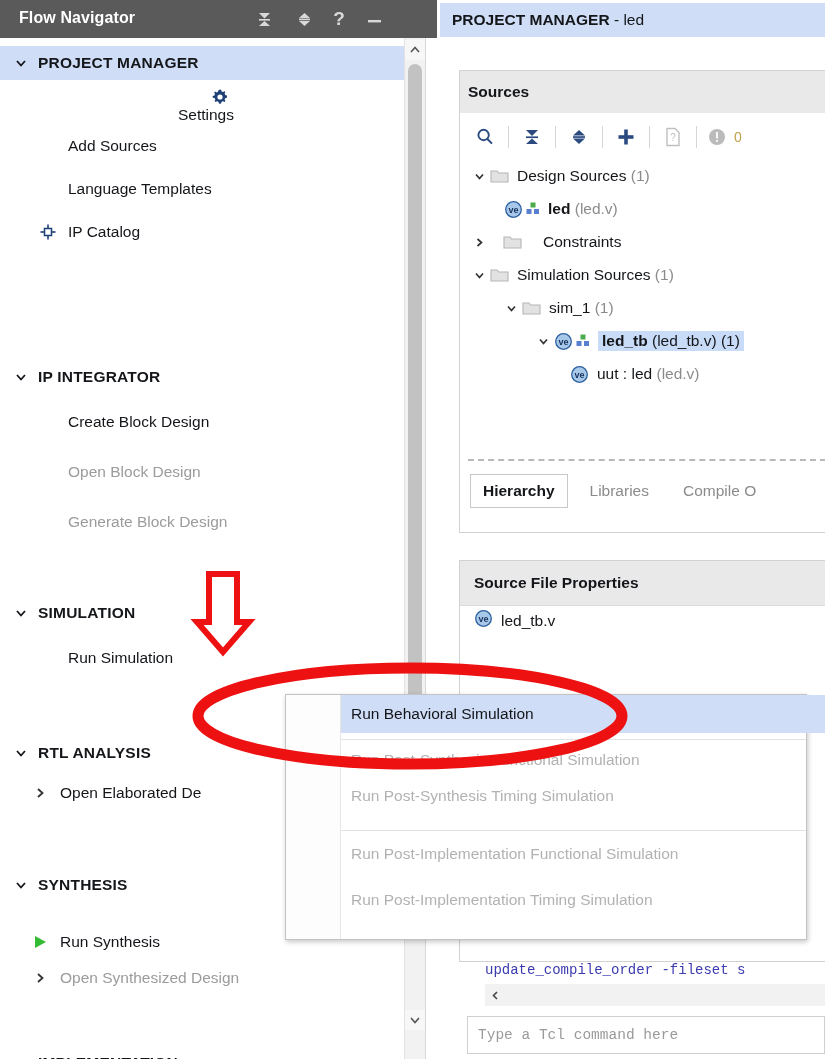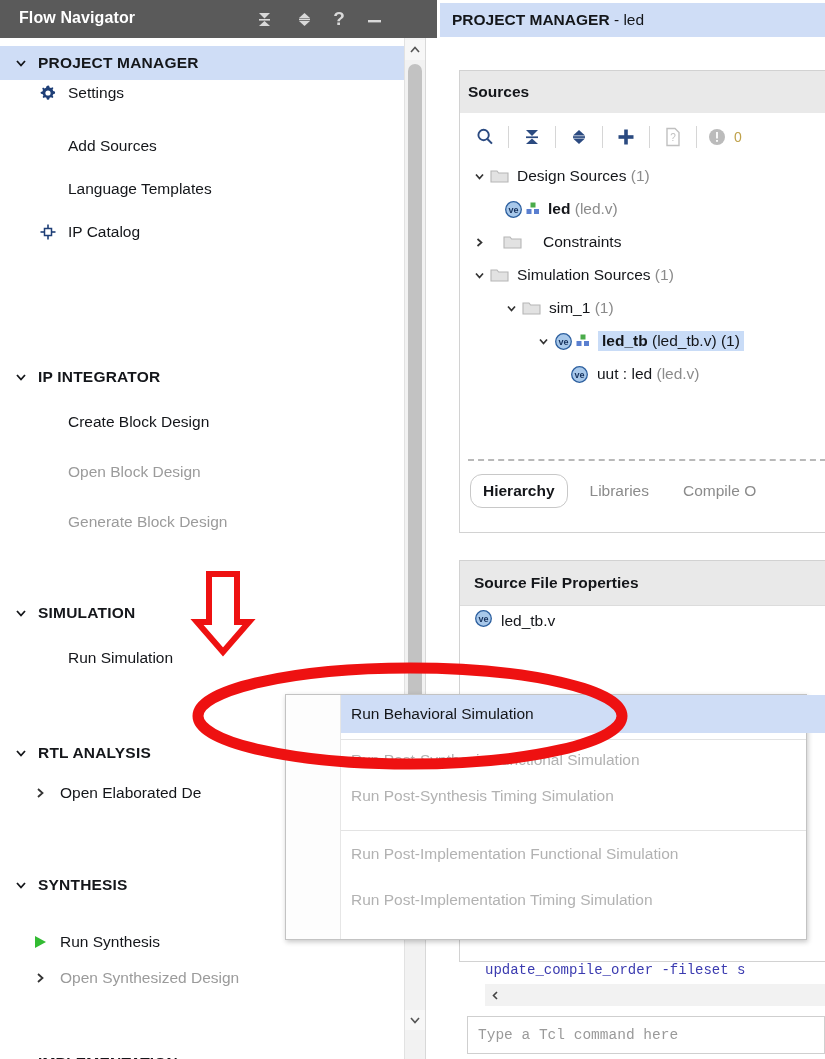--- a/index.html
+++ b/index.html
@@ -129,21 +129,21 @@
   .tw-text .muted{color:#8b8b8b;}
   .tree-row.selected .sel{background:#c9dcf7;padding:1px 4px;}
 
   
   #tree-tabs-sep{
     position:absolute;left:8px;top:388px;width:358px;height:0;
     border-top:2px dashed #b9b9b9;
   }
   #tree-tabs{position:absolute;left:0;top:398px;width:366px;height:44px;display:flex;align-items:center;}
   .tab{
-    margin-left:10px;padding:7px 12px;font-size:15.5px;color:#8b8b8b;border-radius:12px;
+    margin-left:10px;padding:7px 12px;font-size:15.5px;color:#8b8b8b;
   }
   .tab.active{
     color:#14161a;font-weight:bold;background:#ffffff;
     border:1px solid #c8c8c8;
   }
 
   
   #props-panel{
     position:absolute;left:22px;top:560px;width:366px;height:400px;
     background:#ffffff;border:1px solid #d2d2d2;border-right:none;
@@ -230,21 +230,21 @@
 
     <div class="nav-section active" style="top:8px;">
       <span class="sec-chev">
         <svg width="14" height="14" viewBox="0 0 14 14">
             <polyline points="3,5 7,9.5 11,5" fill="none" stroke="#14161a" stroke-width="1.8"></polyline>
           </svg>
       </span>
       <span class="sec-label">PROJECT MANAGER</span>
     </div>
 
-    <div class="nav-item" style="top:40px;">
+    <div class="nav-item" style="top:50px;flex-direction:column;">
       <span class="item-ico">
         <svg width="18" height="18" viewBox="0 0 18 18">
             <path d="M9 1.5l1.1.3.5 1.6 1.4.6 1.5-.8.9.9-.8 1.5.6 1.4 1.6.5.3 1.1-.3 1.1-1.6.5-.6 1.4.8 1.5-.9.9-1.5-.8-1.4.6-.5 1.6-1.1.3-1.1-.3-.5-1.6-1.4-.6-1.5.8-.9-.9.8-1.5-.6-1.4-1.6-.5L1.5 9l.3-1.1 1.6-.5.6-1.4-.8-1.5.9-.9 1.5.8 1.4-.6.5-1.6z" fill="#1f3f77"></path>
             <circle cx="9" cy="9" r="2.6" fill="#ffffff"></circle>
           </svg>
       </span>
       <span class="item-label">Settings</span>
     </div>
 
     <div class="nav-item" style="top:93px;">

